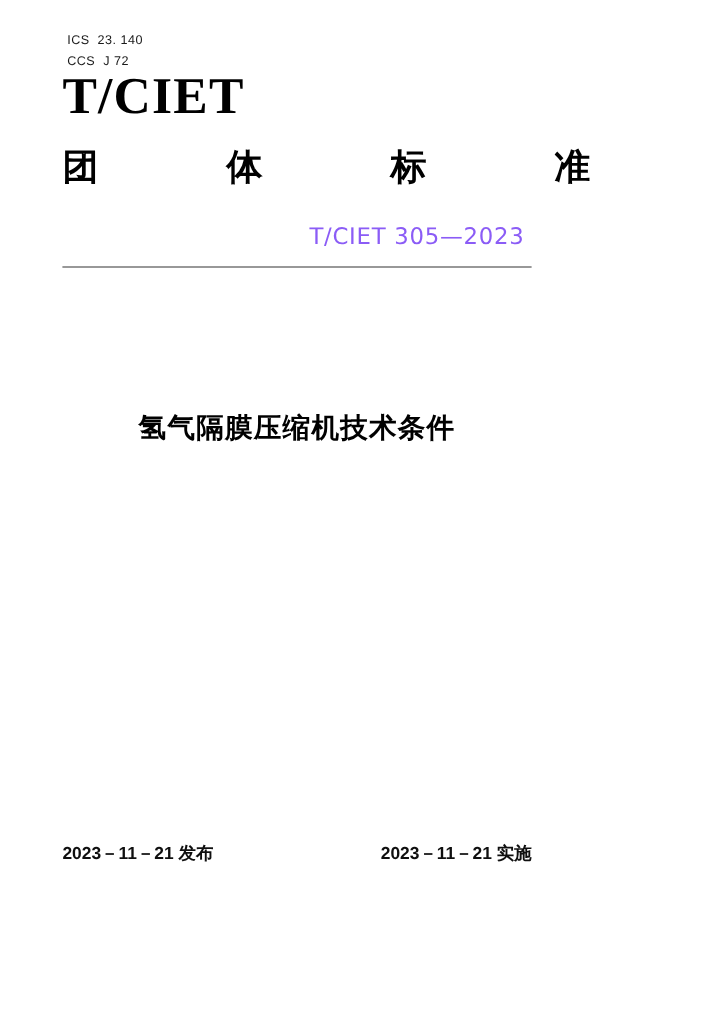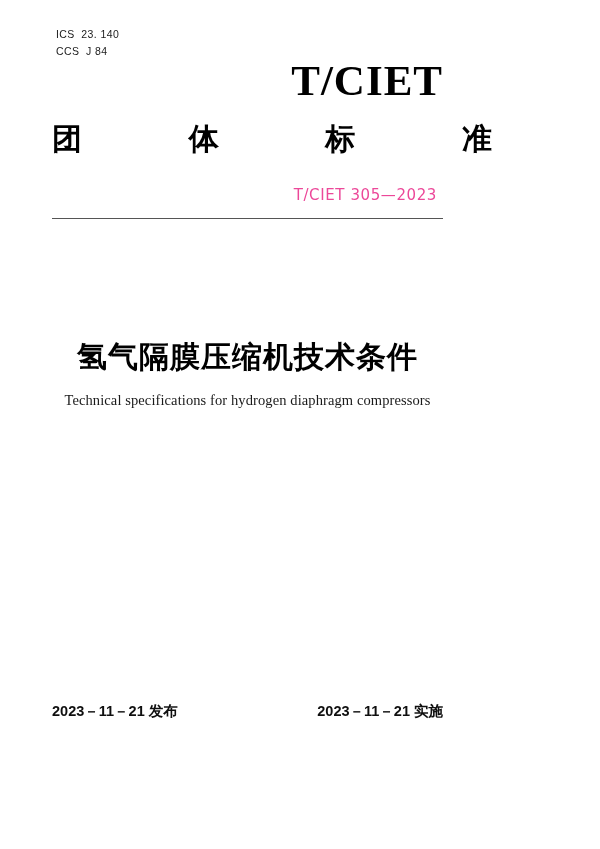--- a/index.html
+++ b/index.html
@@ -31,21 +31,21 @@
     line-height: 17px;
     color: #1a1a1a;
     letter-spacing: 0.4px;
   }
   .codes div {
     white-space: pre;
   }
 
   
   .brand {
-    text-align: right;
+    text-align: left;
     padding-top: 56px;
     font-family: "Liberation Serif", serif;
     font-weight: bold;
     font-size: 43px;
     letter-spacing: 1px;
     color: #000;
   }
 
   .tuanti {
     margin: 14px auto 0 auto;
@@ -55,37 +55,37 @@
     font-family: "Liberation Sans", sans-serif;
     font-weight: bold;
     font-size: 30px;
     color: #000;
   }
 
   .stdnum {
     margin-top: 26px;
     text-align: right;
     padding-right: 6px;
-    font-size: 15px;
+    font-size: 19px;
     letter-spacing: 0.6px;
-    color: #ec4899;
+    color: #8b5cf6;
     font-family: "DejaVu Sans", sans-serif;
   }
 
   .rule {
     margin-top: 14px;
     height: 1px;
     background: #555;
   }
 
   
   .doc-title {
     margin-top: 118px;
     text-align: center;
-    font-size: 30px;
+    font-size: 23px;
     font-weight: bold;
     letter-spacing: 1px;
     color: #000;
   }
   .doc-subtitle {
     margin-top: 14px;
     text-align: center;
     font-family: "Liberation Serif", serif;
     font-size: 14.5px;
     color: #1a1a1a;
@@ -119,38 +119,37 @@
     width: 26px;
   }
 </style>
 </head>
 <body>
 
 <div class="page">
 
   <div class="codes">
     <div>ICS  23. 140</div>
-    <div>CCS  J 84</div>
+    <div>CCS  J 72</div>
   </div>
 
   <div class="brand">T/CIET</div>
 
   <div class="tuanti">
     <span>团</span>
     <span>体</span>
     <span>标</span>
     <span>准</span>
   </div>
 
   <div class="stdnum">T/CIET 305—2023</div>
 
   <div class="rule"></div>
 
   <div class="doc-title">氢气隔膜压缩机技术条件</div>
-  <div class="doc-subtitle">Technical specifications for hydrogen diaphragm compressors</div>
 
   <div class="dates">
     <span>2023－11－21 发布</span>
     <span>2023－11－21 实施</span>
   </div>
 
 
 </div>
 
 </body></html>

